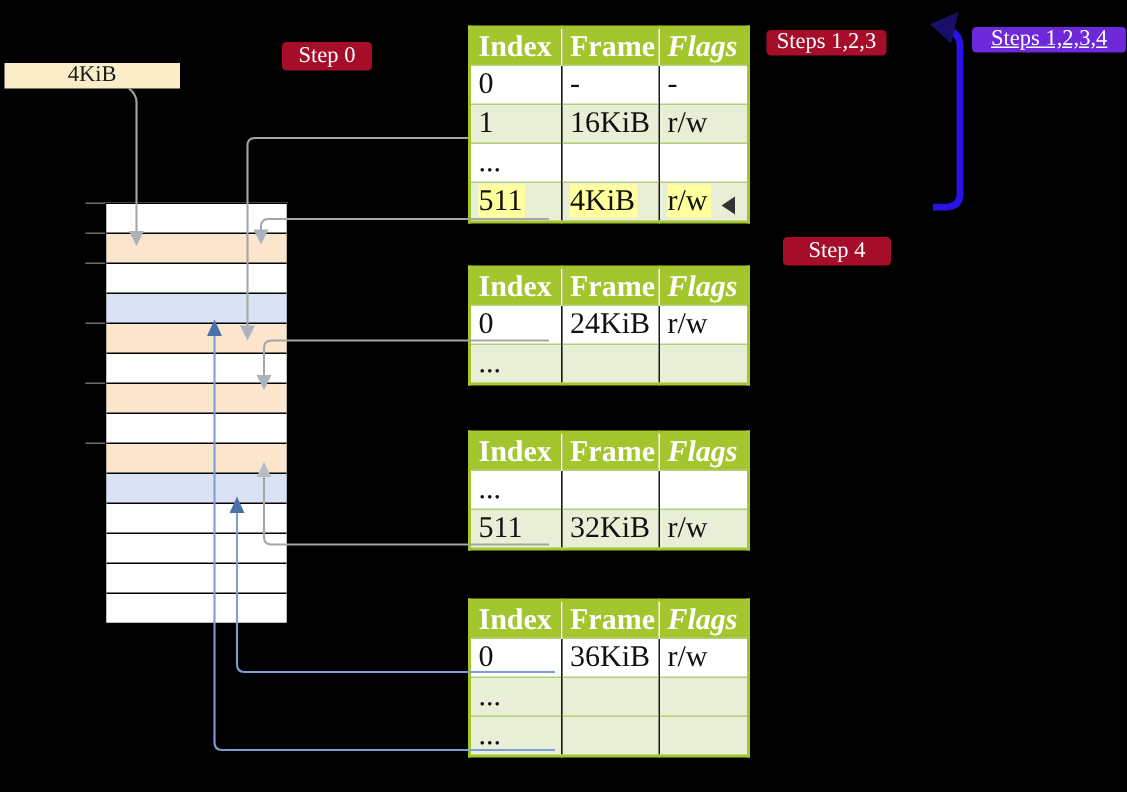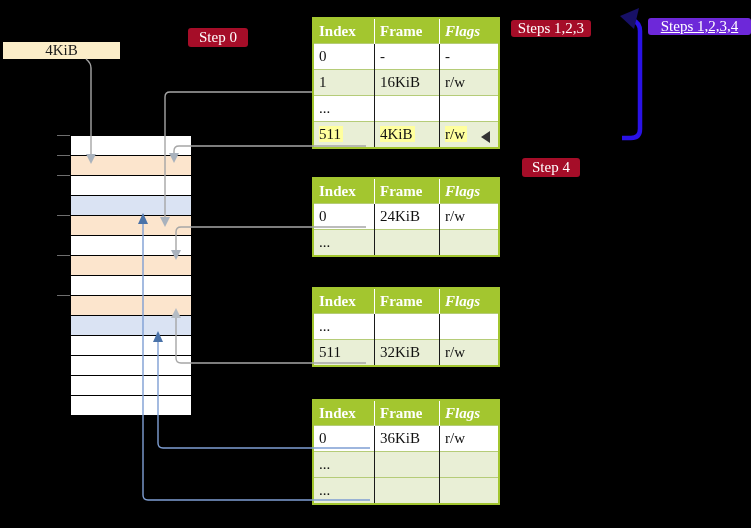--- a/index.html
+++ b/index.html
@@ -10,34 +10,34 @@
     background:#fbedc8;color:#1a1a1a;font-size:15px;display:flex;align-items:center;
     justify-content:center;line-height:17px;}
   
   .badge{position:absolute;color:#fff;font-size:15px;border-radius:3px;
     display:flex;align-items:center;justify-content:center;white-space:nowrap;}
   .badge.red{background:#a50d28;}
   .badge.blue{background:#6d28d9;text-decoration:underline;}
   #badge-step0{left:188px;top:28px;width:60px;height:19px;}
   #badge-steps123{left:511px;top:20px;width:80px;height:17px;}
   #badge-steps1234{left:648px;top:18px;width:103px;height:17px;}
-  #badge-step4{left:522px;top:158px;width:58px;height:19px;}
+  #badge-step4{left:522px;top:158px;width:72px;height:19px;}
   
   #memory-column{position:absolute;left:70px;top:135px;width:120px;border:1px solid #000;
     background:#fff;}
   .mrow{height:19px;border-bottom:1px solid #000;}
   .mrow:last-child{border-bottom:none;}
   .mrow.white{background:#ffffff;}
   .mrow.peach{background:#fce5cd;}
   .mrow.blue{background:#dae3f3;}
   .tick{position:absolute;left:57px;width:13px;height:0;border-top:1.6px solid #6e6e6e;}
   
   .tablebox{position:absolute;left:312px;}
   table.ptable{border-collapse:collapse;table-layout:fixed;width:169px;
-    border:2px solid #a3c62f;font-family:"Liberation Serif",serif;font-size:15px;padding-left:24px;}
+    border:2px solid #a3c62f;font-family:"Liberation Serif",serif;font-size:20px;padding-left:24px;}
   table.ptable th{background:#a3c62f;color:#fff;font-weight:bold;text-align:left;
     height:24px;padding:0 0 0 5px;}
   table.ptable th + th{border-left:1.5px solid #fff;}
   table.ptable td{height:25px;padding:0 0 0 5px;color:#111;background:#fff;
     border-top:1px solid #b5cc78;}
   table.ptable td + td{border-left:1px solid #1a1a1a;}
   table.ptable tr.shade td{background:#e9efd6;}
   .col-index{width:55px;} .col-frame{width:59px;} .col-flags{width:53px;font-style:italic;}
   span.hl{background:#ffff9e;padding:0 2px 0 0;}
   

